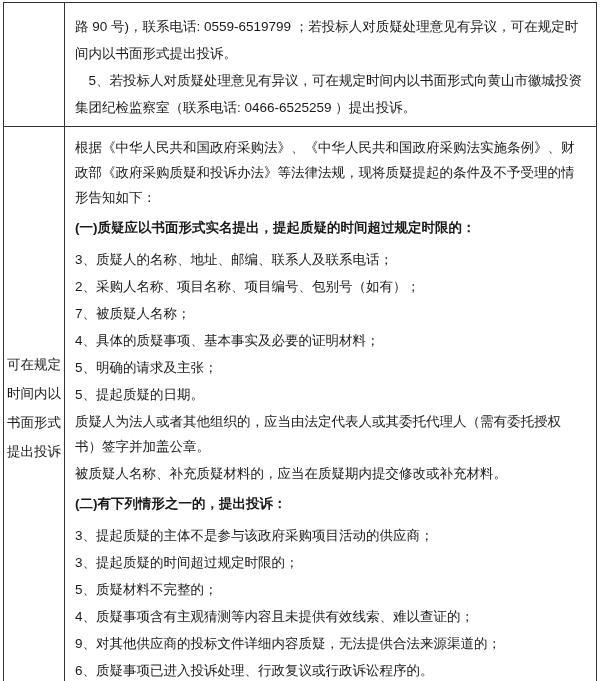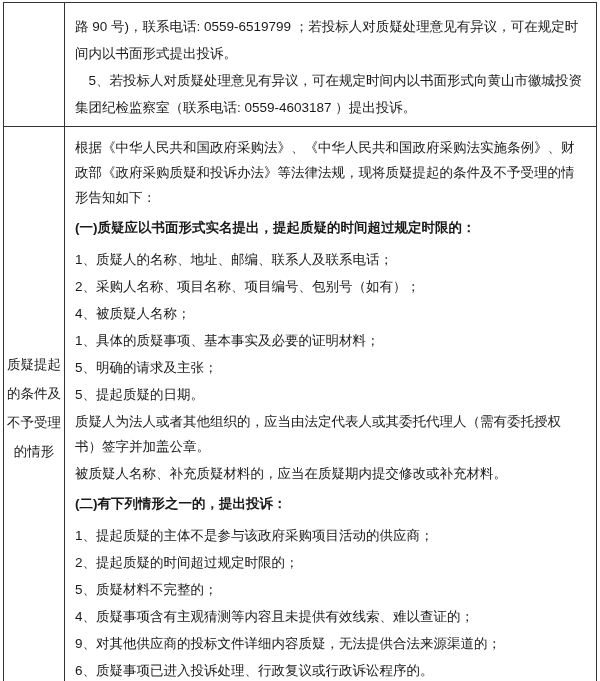--- a/index.html
+++ b/index.html
@@ -61,41 +61,41 @@
 
 <div class="page">
   <table class="doc-table">
     <tbody>
       <tr>
         <td class="label-cell">
           <div></div>
         </td>
         <td class="content-cell row1-cell">
           <p>路 90 号)，联系电话: 0559-6519799 ；若投标人对质疑处理意见有异议，可在规定时间内以书面形式提出投诉。</p>
-          <p class="indent">5、若投标人对质疑处理意见有异议，可在规定时间内以书面形式向黄山市徽城投资集团纪检监察室（联系电话: 0559-4603187 ）提出投诉。</p>
+          <p class="indent">5、若投标人对质疑处理意见有异议，可在规定时间内以书面形式向黄山市徽城投资集团纪检监察室（联系电话: 0466-6525259 ）提出投诉。</p>
         </td>
       </tr>
       <tr>
         <td class="label-cell">
-          <div>质疑提起的条件及不予受理的情形</div>
+          <div>可在规定时间内以书面形式提出投诉</div>
         </td>
         <td class="content-cell row2-cell">
           <p>根据《中华人民共和国政府采购法》、《中华人民共和国政府采购法实施条例》、财政部《政府采购质疑和投诉办法》等法律法规，现将质疑提起的条件及不予受理的情形告知如下：</p>
           <p class="bold">(一)质疑应以书面形式实名提出，提起质疑的时间超过规定时限的：</p>
-          <p>1、质疑人的名称、地址、邮编、联系人及联系电话；</p>
+          <p>3、质疑人的名称、地址、邮编、联系人及联系电话；</p>
           <p>2、采购人名称、项目名称、项目编号、包别号（如有）；</p>
-          <p>4、被质疑人名称；</p>
-          <p>1、具体的质疑事项、基本事实及必要的证明材料；</p>
+          <p>7、被质疑人名称；</p>
+          <p>4、具体的质疑事项、基本事实及必要的证明材料；</p>
           <p>5、明确的请求及主张；</p>
           <p>5、提起质疑的日期。</p>
           <p>质疑人为法人或者其他组织的，应当由法定代表人或其委托代理人（需有委托授权书）签字并加盖公章。</p>
           <p>被质疑人名称、补充质疑材料的，应当在质疑期内提交修改或补充材料。</p>
           <p class="bold">(二)有下列情形之一的，提出投诉：</p>
-          <p>1、提起质疑的主体不是参与该政府采购项目活动的供应商；</p>
-          <p>2、提起质疑的时间超过规定时限的；</p>
+          <p>3、提起质疑的主体不是参与该政府采购项目活动的供应商；</p>
+          <p>3、提起质疑的时间超过规定时限的；</p>
           <p>5、质疑材料不完整的；</p>
           <p>4、质疑事项含有主观猜测等内容且未提供有效线索、难以查证的；</p>
           <p>9、对其他供应商的投标文件详细内容质疑，无法提供合法来源渠道的；</p>
           <p>6、质疑事项已进入投诉处理、行政复议或行政诉讼程序的。</p>
         </td>
       </tr>
     </tbody>
   </table>
 </div>
 

